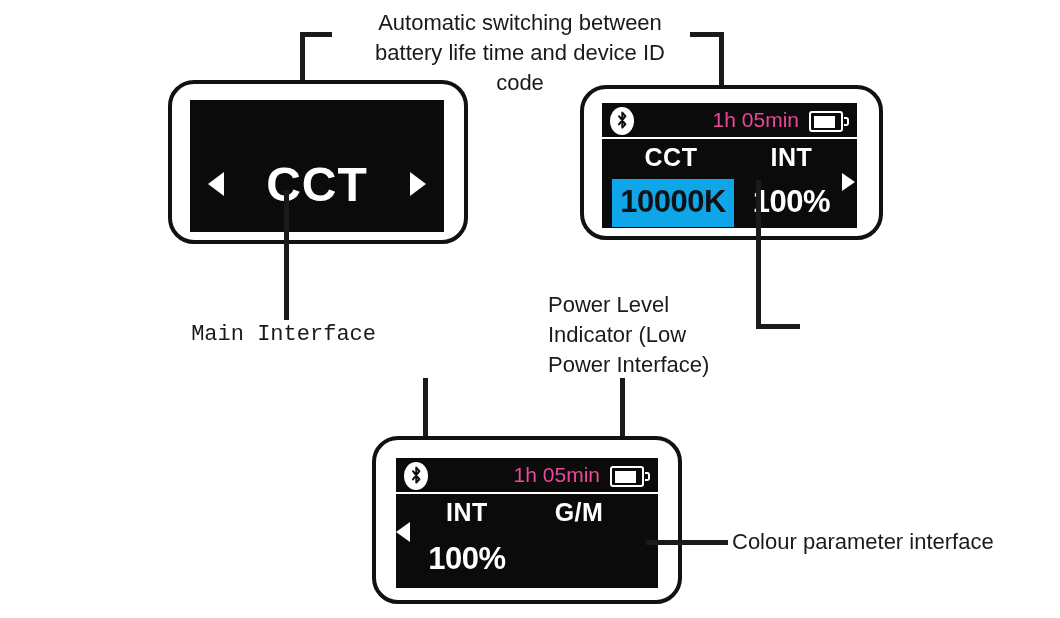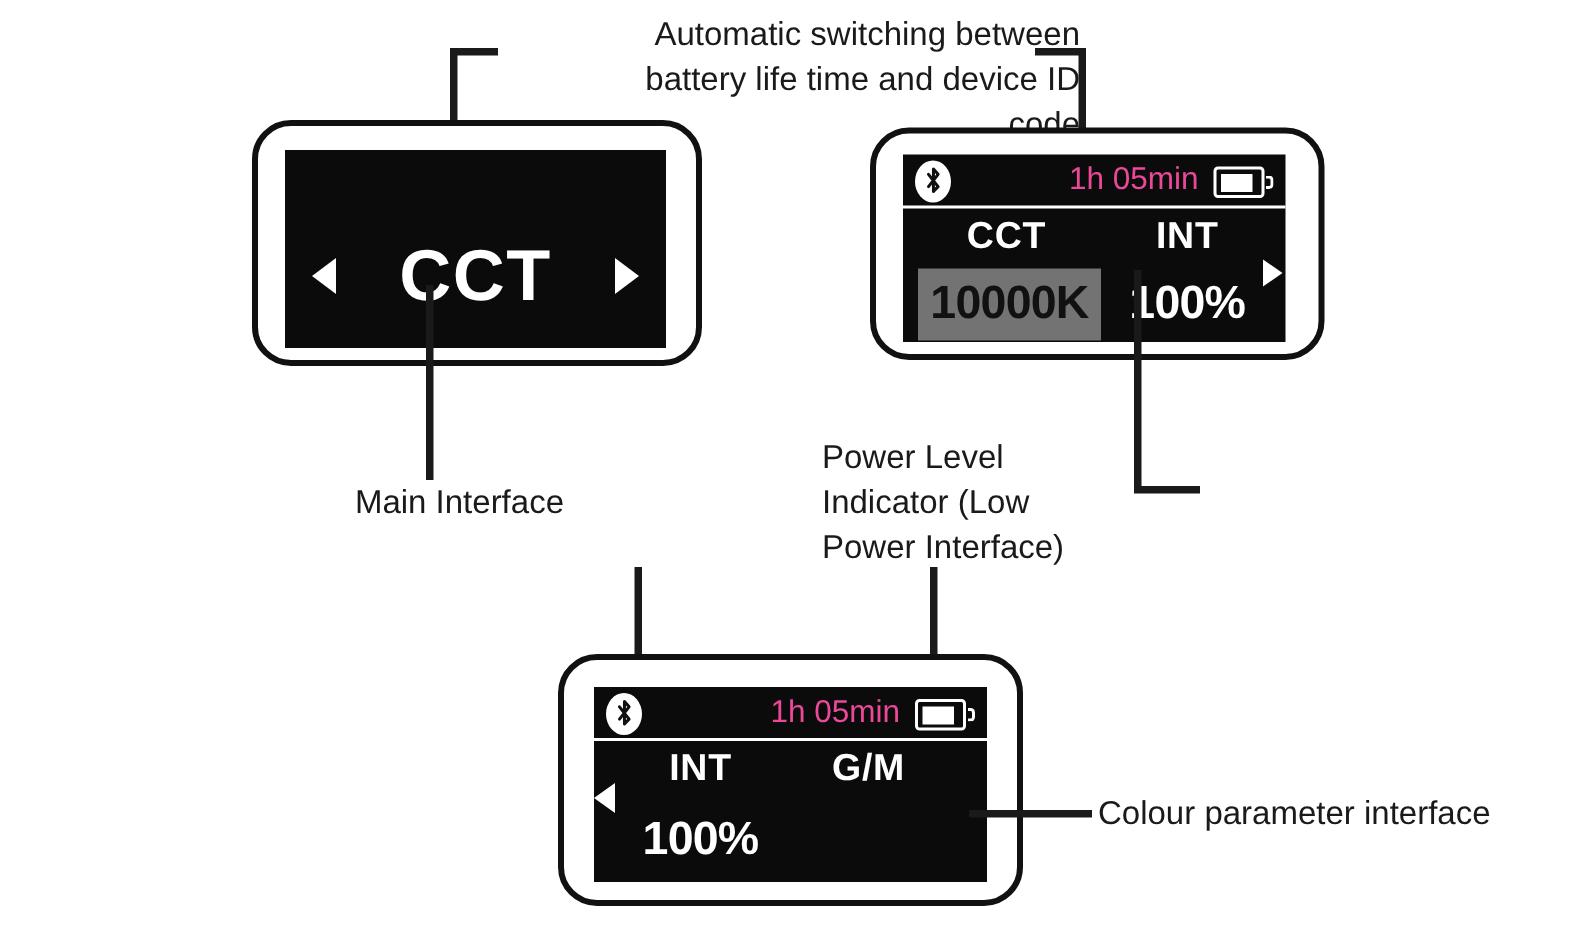--- a/index.html
+++ b/index.html
@@ -19,21 +19,21 @@
   
   .annot {
     position: absolute;
     color: #1a1a1a;
     font-family: "Liberation Sans", sans-serif;
     font-size: 22px;
     line-height: 30px;
     font-weight: 400;
     white-space: pre-line;
   }
-  .annot.center { text-align: right; }
+  .annot.center { text-align: center; }
   .annot.left   { text-align: left; }
   .annot.right  { text-align: right; }
 
   
   .lead {
     position: absolute;
     background: #1a1a1a;
   }
 
   
@@ -176,21 +176,21 @@
     position: absolute;
     left: 0; right: 0;
     text-align: center;
     color: #ffffff;
     font-size: 31px;
     font-weight: bold;
     letter-spacing: -.5px;
     white-space: nowrap;
   }
   .pval.selected {
-    background: #737373;
+    background: #0ea5e9;
     color: #111111;
   }
 </style>
 </head>
 <body>
 
 <div id="stage">
 
   <div class="annot center" style="left:320px; top:8px; width:400px;">Automatic switching between
 battery life time and device ID
@@ -210,21 +210,21 @@
         <span class="arrow-l" style="left:18px; top:36px;"></span>
         <span class="big-label">CCT</span>
         <span class="arrow-r" style="right:18px; top:36px;"></span>
       </div>
 
     </div>
   </div>
 
   <div class="lead" style="left:284px; top:190px; width:5px; height:130px;"></div>
 
-  <div class="annot right" style="left:180px; top:320px; width:196px;">Main Interface</div>
+  <div class="annot right" style="left:180px; top:320px; width:196px;font-family:Liberation Mono, monospace;">Main Interface</div>
 
   <div class="panel" style="left:580px; top:85px; width:303px; height:155px;">
     <div class="screen" style="left:18px; top:14px; width:255px; height:125px;">
 
       <div class="statusbar">
         <span class="bt">
           <svg width="13" height="20" viewBox="0 0 13 20" aria-hidden="true">
             <path d="M3 5.2 L9.4 13.4 L6.3 16.6 L6.3 1.6 L9.4 5.2 L3 13.4" fill="none" stroke="#111111" stroke-width="2" stroke-linecap="round" stroke-linejoin="round"></path>
           </svg>
         </span>

